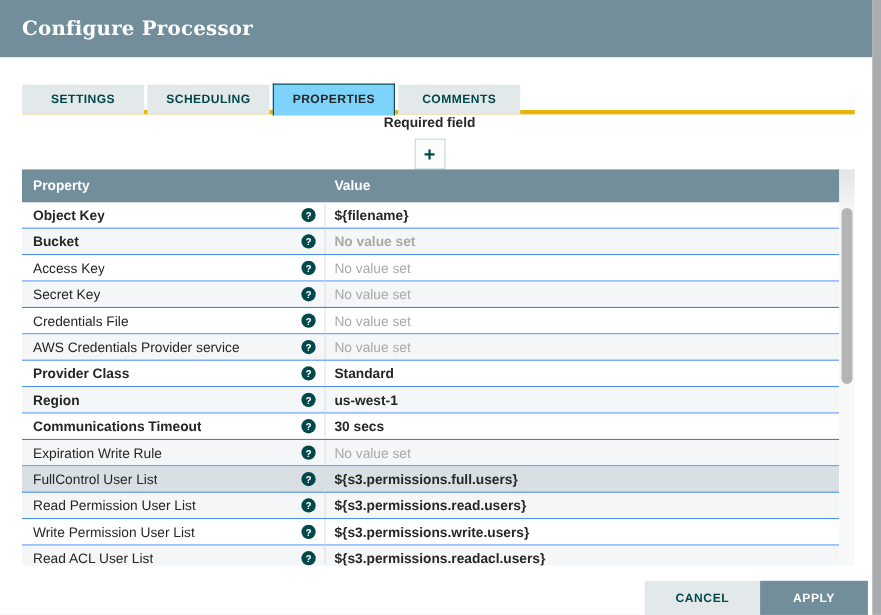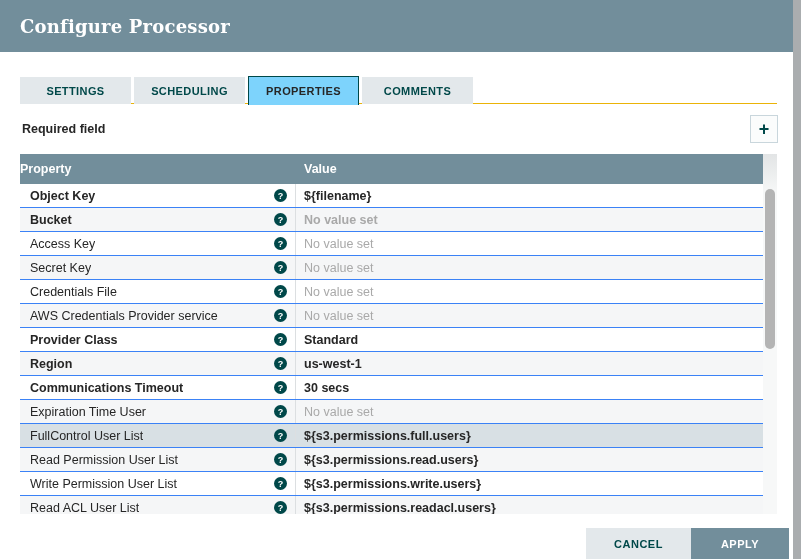--- a/index.html
+++ b/index.html
@@ -21,55 +21,55 @@
     display:flex; align-items:center; padding-left:20px;
   }
   .dlg-title {
     font-family:"DejaVu Serif", serif;
     font-weight:bold; font-size:18px; color:#ffffff;
     letter-spacing:0.2px;
   }
   
   .tabbar {
     margin:24px 16px 0 20px; width:757px; height:28px;
-    display:flex; border-bottom:1px solid #eab308;
+    display:flex; border-bottom:4px solid #eab308;
   }
   .tab {
     width:111px; height:27px; margin-right:3px; margin-top:1px;
     background:#e3e8eb; color:#004849;
     font-size:11px; font-weight:bold; letter-spacing:0.4px;
     display:flex; align-items:center; justify-content:center;
     cursor:pointer;
   }
   .tab.active {
     background:#7dd3fc; color:#262626;
     border:1px solid #004849; border-bottom:none;
     height:29px; margin-top:0; margin-bottom:-1px; z-index:2; position:relative;
   }
   
   .toolbar {
-    height:50px; padding:0 15px 0 22px;
-    display:flex; align-items:center; justify-content:space-between;
+    height:50px; padding:0 15px 0 3px;
+    display:flex; align-items:center; justify-content:space-between;flex-direction:column;
   }
   .required-label { font-size:12.5px; font-weight:bold; color:#262626; }
   .add-btn {
     width:28px; height:28px;
     background:#fbfcfc; border:1px solid #c9d6dc;
     color:#004849; font-size:18px; font-weight:bold; line-height:1;
     display:flex; align-items:center; justify-content:center;
     cursor:pointer;
   }
   
   .ptable { position:relative; margin-left:20px; width:757px; height:360px; }
   .thead {
     width:743px; height:30px; background:#728e9b;
     display:flex; align-items:center;
     color:#ffffff; font-size:12.5px; font-weight:bold;
   }
-  .th-prop { width:276px; padding-left:0; }
+  .th-prop { width:276px; padding-left:10px; }
   .th-val  { padding-left:8px; }
   .tbody { width:743px; height:330px; overflow:hidden; }
   .trow {
     display:flex; height:24px; align-items:center;
     background:#ffffff; border-bottom:1px solid #3b82f6;
     font-size:12.5px; color:#262626; cursor:pointer;
   }
   .trow.alt { background:#f5f6f7; }
   .trow.hl  { background:#d8e0e4; }
   .cell-prop {
@@ -195,21 +195,21 @@
         </div>
         <div class="trow req">
           <div class="cell-prop">
             <span class="prop-label">Communications Timeout</span>
             <span class="help">?</span>
           </div>
           <div class="cell-val">30 secs</div>
         </div>
         <div class="trow alt">
           <div class="cell-prop">
-            <span class="prop-label">Expiration Time User</span>
+            <span class="prop-label">Expiration Write Rule</span>
             <span class="help">?</span>
           </div>
           <div class="cell-val unset">No value set</div>
         </div>
         <div class="trow hl">
           <div class="cell-prop">
             <span class="prop-label">FullControl User List</span>
             <span class="help">?</span>
           </div>
           <div class="cell-val">${s3.permissions.full.users}</div>

